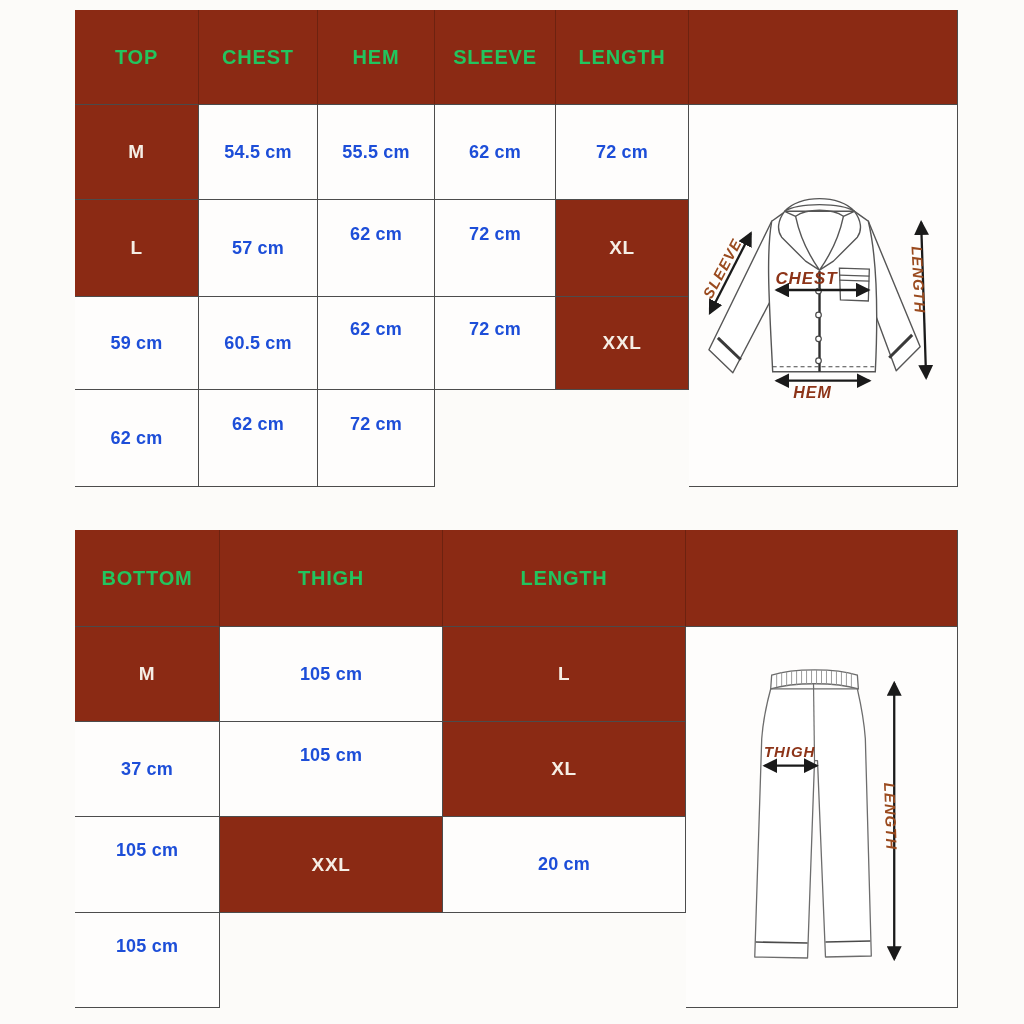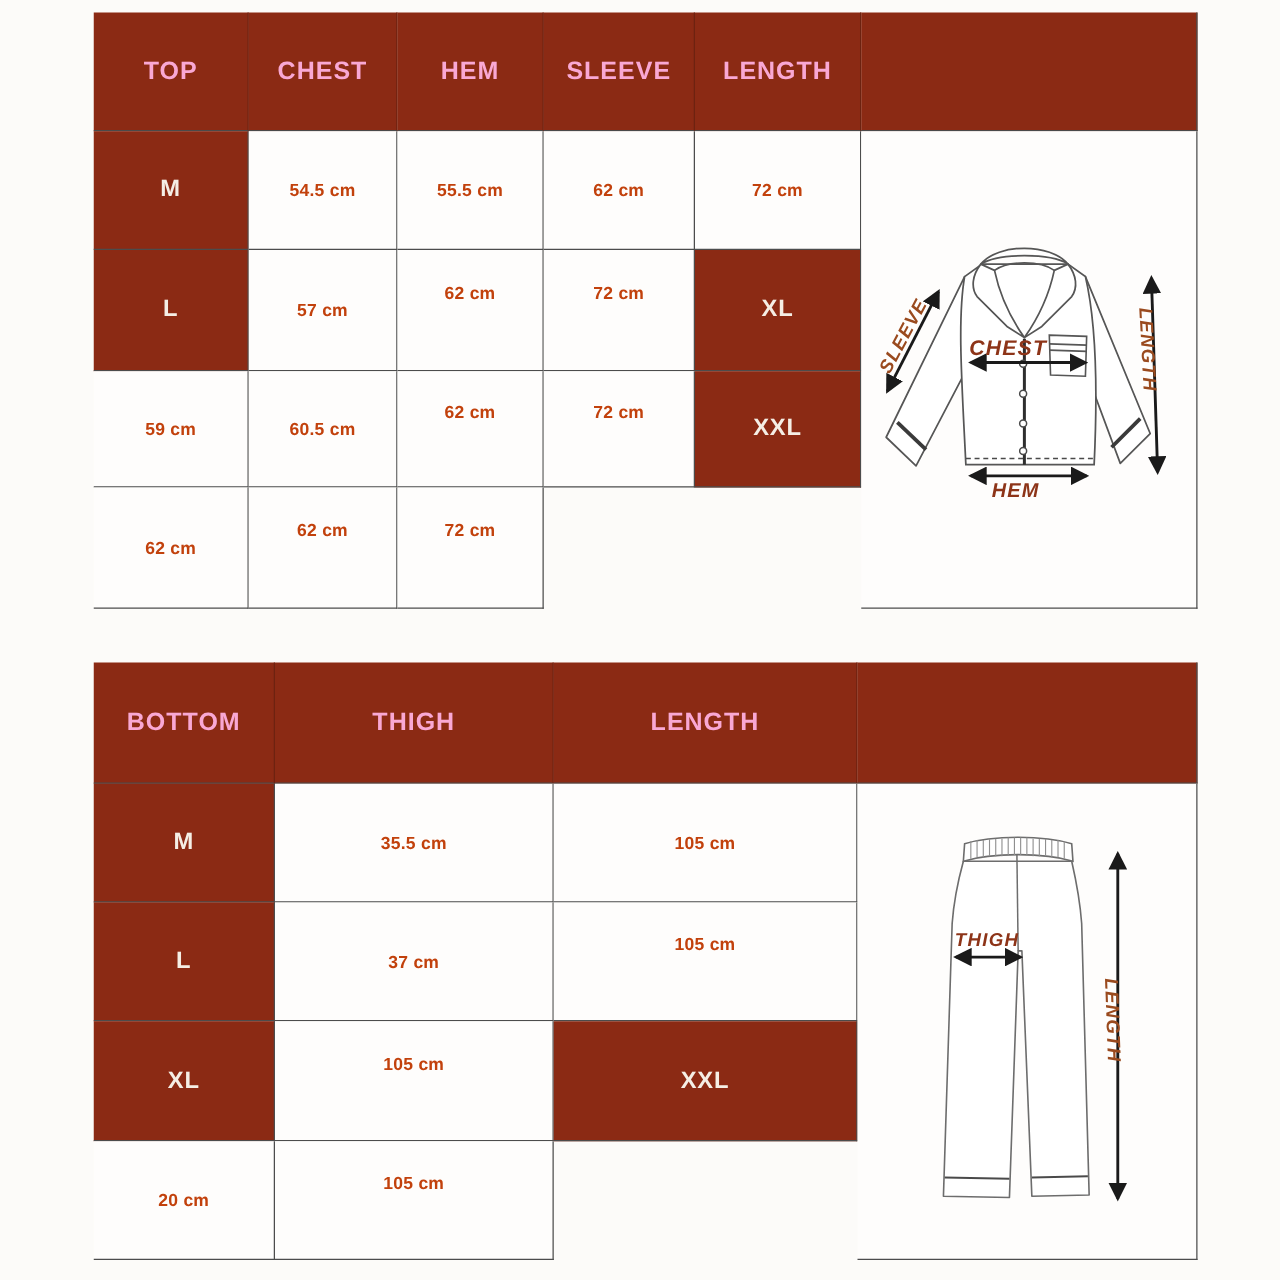--- a/index.html
+++ b/index.html
@@ -26,34 +26,34 @@
   }
   .cell{
     display:flex;align-items:center;justify-content:center;
     border-right:1px solid #4c4c4c;
     border-bottom:1px solid #4c4c4c;
     box-sizing:border-box;
     background:#fefdfc;
   }
   .hcell{
     background:#8B2A14;
-    color:#f9a8d4;
+    color:#22c55e;
     font-weight:bold;font-size:20px;letter-spacing:.8px;
     border-right:1px solid #6d2210;
     border-bottom:1px solid #4a4a4a;
   }
   .hcell.last{border-right:1px solid #4c4c4c;}
   .scell{
     background:#8B2A14;
     color:#F5EEE5;
     font-weight:bold;font-size:19px;letter-spacing:.6px;
   }
   .vcell{
-    color:#c2410c;
-    font-weight:bold;font-size:14px;letter-spacing:.2px;text-align:center;
+    color:#1d4ed8;
+    font-weight:bold;font-size:18px;letter-spacing:.2px;text-align:center;
   }
   .vcell .raised{transform:translateY(-14px);display:inline-block;}
   .illo-a{grid-column:6;grid-row:2 / span 4;position:relative;padding:0;}
   .illo-b{grid-column:4;grid-row:2 / span 4;position:relative;padding:0;}
   .illo-a svg,.illo-b svg{position:absolute;left:0;top:0;width:100%;height:100%;}
   .dlabel{
     font-family:"Liberation Sans", sans-serif;
     font-weight:bold;font-style:italic;
   }
 </style>
@@ -156,21 +156,20 @@
     </div>
 </div>
 
 <div class="size-table" id="bottom-table">
   <div class="cell hcell">BOTTOM</div>
   <div class="cell hcell">THIGH</div>
   <div class="cell hcell">LENGTH</div>
   <div class="cell hcell last"></div>
 
   <div class="cell scell">M</div>
-  <div class="cell vcell">35.5 cm</div>
   <div class="cell vcell">105 cm</div>
 
   <div class="cell illo-b">
     <svg viewBox="0 0 272 381" aria-hidden="true">
       <defs>
         <marker id="ahP" viewBox="0 0 10 10" refX="8.5" refY="5" markerWidth="6.5" markerHeight="6.5" orient="auto-start-reverse">
           <path d="M0,0 L10,5 L0,10 z" fill="#1a1a1a"></path>
         </marker>
       </defs>
 

